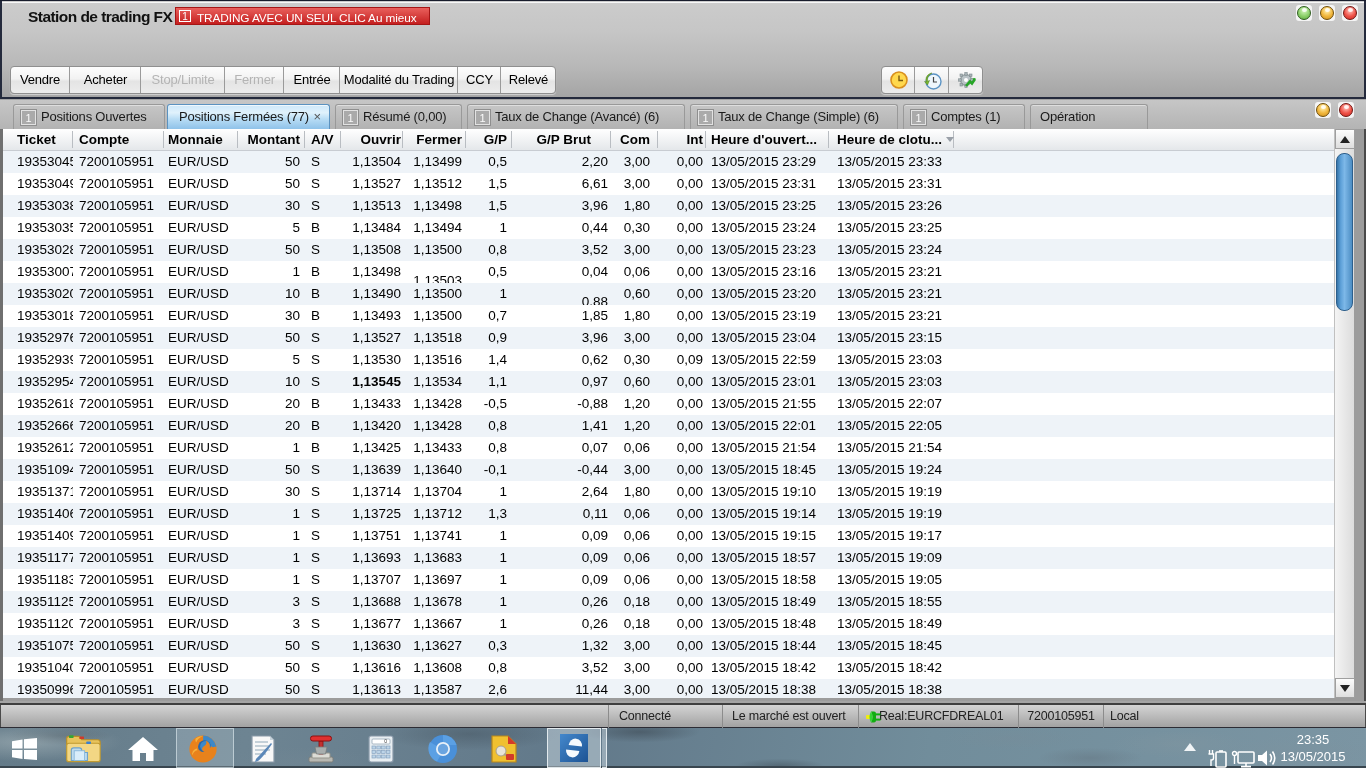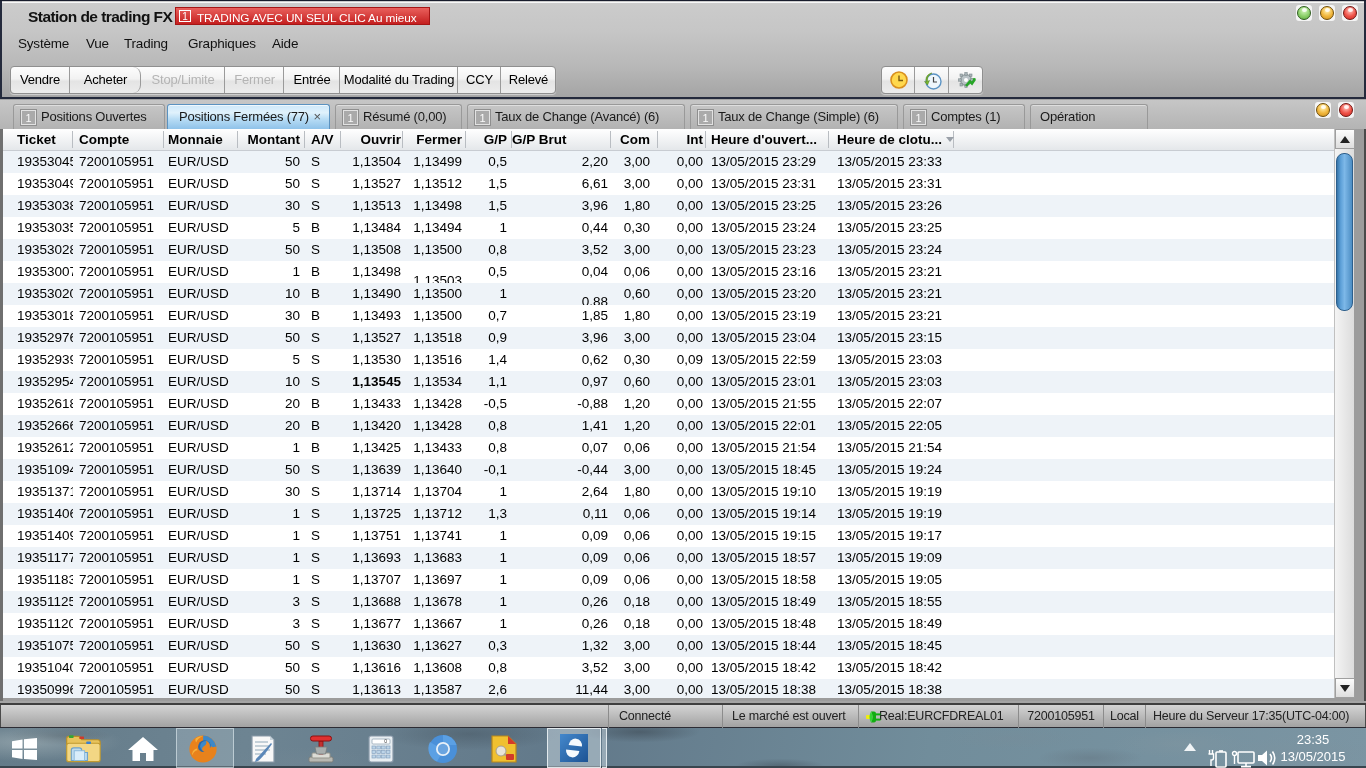--- a/index.html
+++ b/index.html
@@ -101,31 +101,24 @@
       </div>
     <div class="orb orb-green" style="left:1296px; top:4px;">
         <i></i>
       </div>
     <div class="orb orb-amber" style="left:1319px; top:4px;">
         <i></i>
       </div>
     <div class="orb orb-red" style="left:1342px; top:4px;">
         <i></i>
       </div>
-    <div id="menu">
-      <span style="left:18px;">Système</span>
-      <span style="left:86px;">Vue</span>
-      <span style="left:124px;">Trading</span>
-      <span style="left:188px;">Graphiques</span>
-      <span style="left:272px;">Aide</span>
-    </div>
 
     <div class="tbgroup" style="left:10px; width:546px;">
       <div class="tbtn" style="left:0; width:59px;">Vendre</div>
-      <div class="tbtn" style="left:60px; width:70px;border-radius:8px;">Acheter</div>
+      <div class="tbtn" style="left:60px; width:70px;">Acheter</div>
       <div class="tbtn dis" style="left:131px; width:83px;">Stop/Limite</div>
       <div class="tbtn dis" style="left:215px; width:58px;">Fermer</div>
       <div class="tbtn" style="left:274px; width:55px;">Entrée</div>
       <div class="tbtn" style="left:330px; width:117px;">Modalité du Trading</div>
       <div class="tbtn" style="left:448px; width:42px;">CCY</div>
       <div class="tbtn last" style="left:491px; width:53px;">Relevé</div>
     </div>
 
 
     <div class="tbgroup" style="left:881px; width:102px;">
@@ -200,21 +193,21 @@
       <div id="gridarea">
         <div id="thead">
             <div class="th" style="left:0px; width:70px; padding-left:14px; text-align:left;">Ticket<span class="sepl"></span></div>
             <div class="th" style="left:70px; width:91px; padding-left:6px; text-align:left;">Compte<span class="sepl"></span></div>
             <div class="th" style="left:161px; width:74px; padding-left:4px; text-align:left;">Monnaie<span class="sepl"></span></div>
             <div class="th" style="left:235px; width:67px; padding-right:5px; text-align:right;">Montant<span class="sepl"></span></div>
             <div class="th" style="left:302px; width:36px; padding-left:6px; text-align:left;">A/V<span class="sepl"></span></div>
             <div class="th" style="left:338px; width:62px; padding-right:2px; text-align:right;">Ouvrir<span class="sepl"></span></div>
             <div class="th" style="left:400px; width:63px; padding-right:4px; text-align:right;">Fermer<span class="sepl"></span></div>
             <div class="th" style="left:463px; width:46px; padding-right:5px; text-align:right;">G/P<span class="sepl"></span></div>
-            <div class="th" style="left:509px; width:99px; padding-right:20px; text-align:left;">G/P Brut<span class="sepl"></span></div>
+            <div class="th" style="left:509px; width:99px; padding-right:20px; text-align:right;">G/P Brut<span class="sepl"></span></div>
             <div class="th" style="left:608px; width:47px; padding-right:8px; text-align:right;">Com<span class="sepl"></span></div>
             <div class="th" style="left:655px; width:48px; padding-right:3px; text-align:right;">Int<span class="sepl"></span></div>
             <div class="th" style="left:703px; width:123px; padding-left:5px; text-align:left;">Heure d'ouvert...<span class="sepl"></span></div>
             <div class="th" style="left:826px; width:125px; padding-left:8px; text-align:left;">Heure de clotu...<span class="sepl"></span><span class="sortarrow" style="left:117px; top:8px;"></span></div>
             <div class="th" style="left:951px; width:383px;">
               <span class="sepl"></span>
             </div>
           </div>
         <div id="rows">
             <div class="row odd" style="top:22px;">
@@ -615,21 +608,20 @@
           <svg style="position:absolute;left:7px;top:5px;" width="17" height="14" viewBox="0 0 17 14">
             <rect x="0" y="5" width="5" height="4" rx="1" fill="#f0ec10"></rect>
             <path d="M5 1.5 L8 1.5 Q10 1.5 10 3.5 L10 10.5 Q10 12.5 8 12.5 L5 12.5 Q6.5 10 6.5 7 Q6.5 4 5 1.5 Z" fill="#12ad12"></path>
             <path d="M5 1.5 Q6.5 4 6.5 7 Q6.5 10 5 12.5 Q3.5 10 3.5 7 Q3.5 4 5 1.5 Z" fill="#35d535"></path>
             <rect x="10" y="3.4" width="4.5" height="2" fill="#12ad12"></rect>
               <rect x="10" y="8.6" width="4.5" height="2" fill="#12ad12"></rect>
           </svg>
           <span style="margin-left:20px;">Real:EURCFDREAL01</span></div>
         <div class="seg" style="left:1018px; width:85px; text-align:center;">7200105951</div>
         <div class="seg" style="left:1103px; width:42px; text-align:center;">Local</div>
-        <div class="seg" style="left:1145px; width:221px;"><span style="margin-left:7px;">Heure du Serveur 17:35(UTC-04:00)</span></div>
       </div>
     </div>
   </div>
 
   <div id="taskbar">
   <div id="tb-texture"></div>
 
   <svg style="position:absolute;left:12px;top:10px;" width="26" height="22" viewBox="0 0 26 22">
     <path d="M0 3.2 L10.5 1.4 L10.5 10.4 L0 10.4 Z" fill="#fff"></path>
     <path d="M12 1.2 L25 0 L25 10.4 L12 10.4 Z" fill="#fff"></path>

